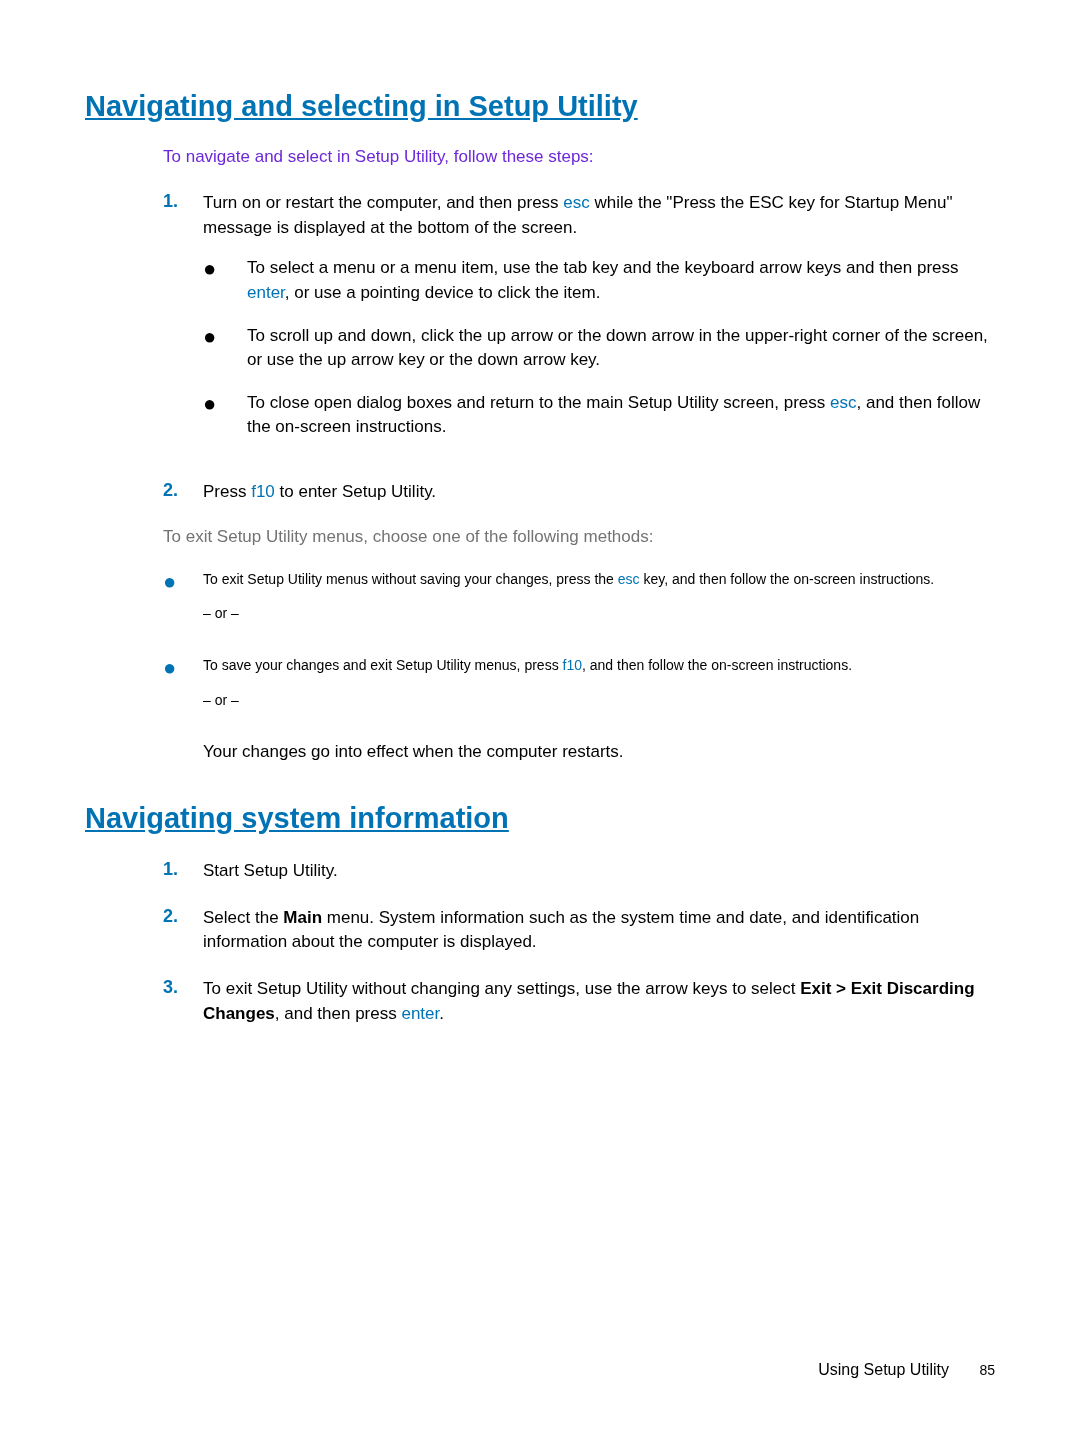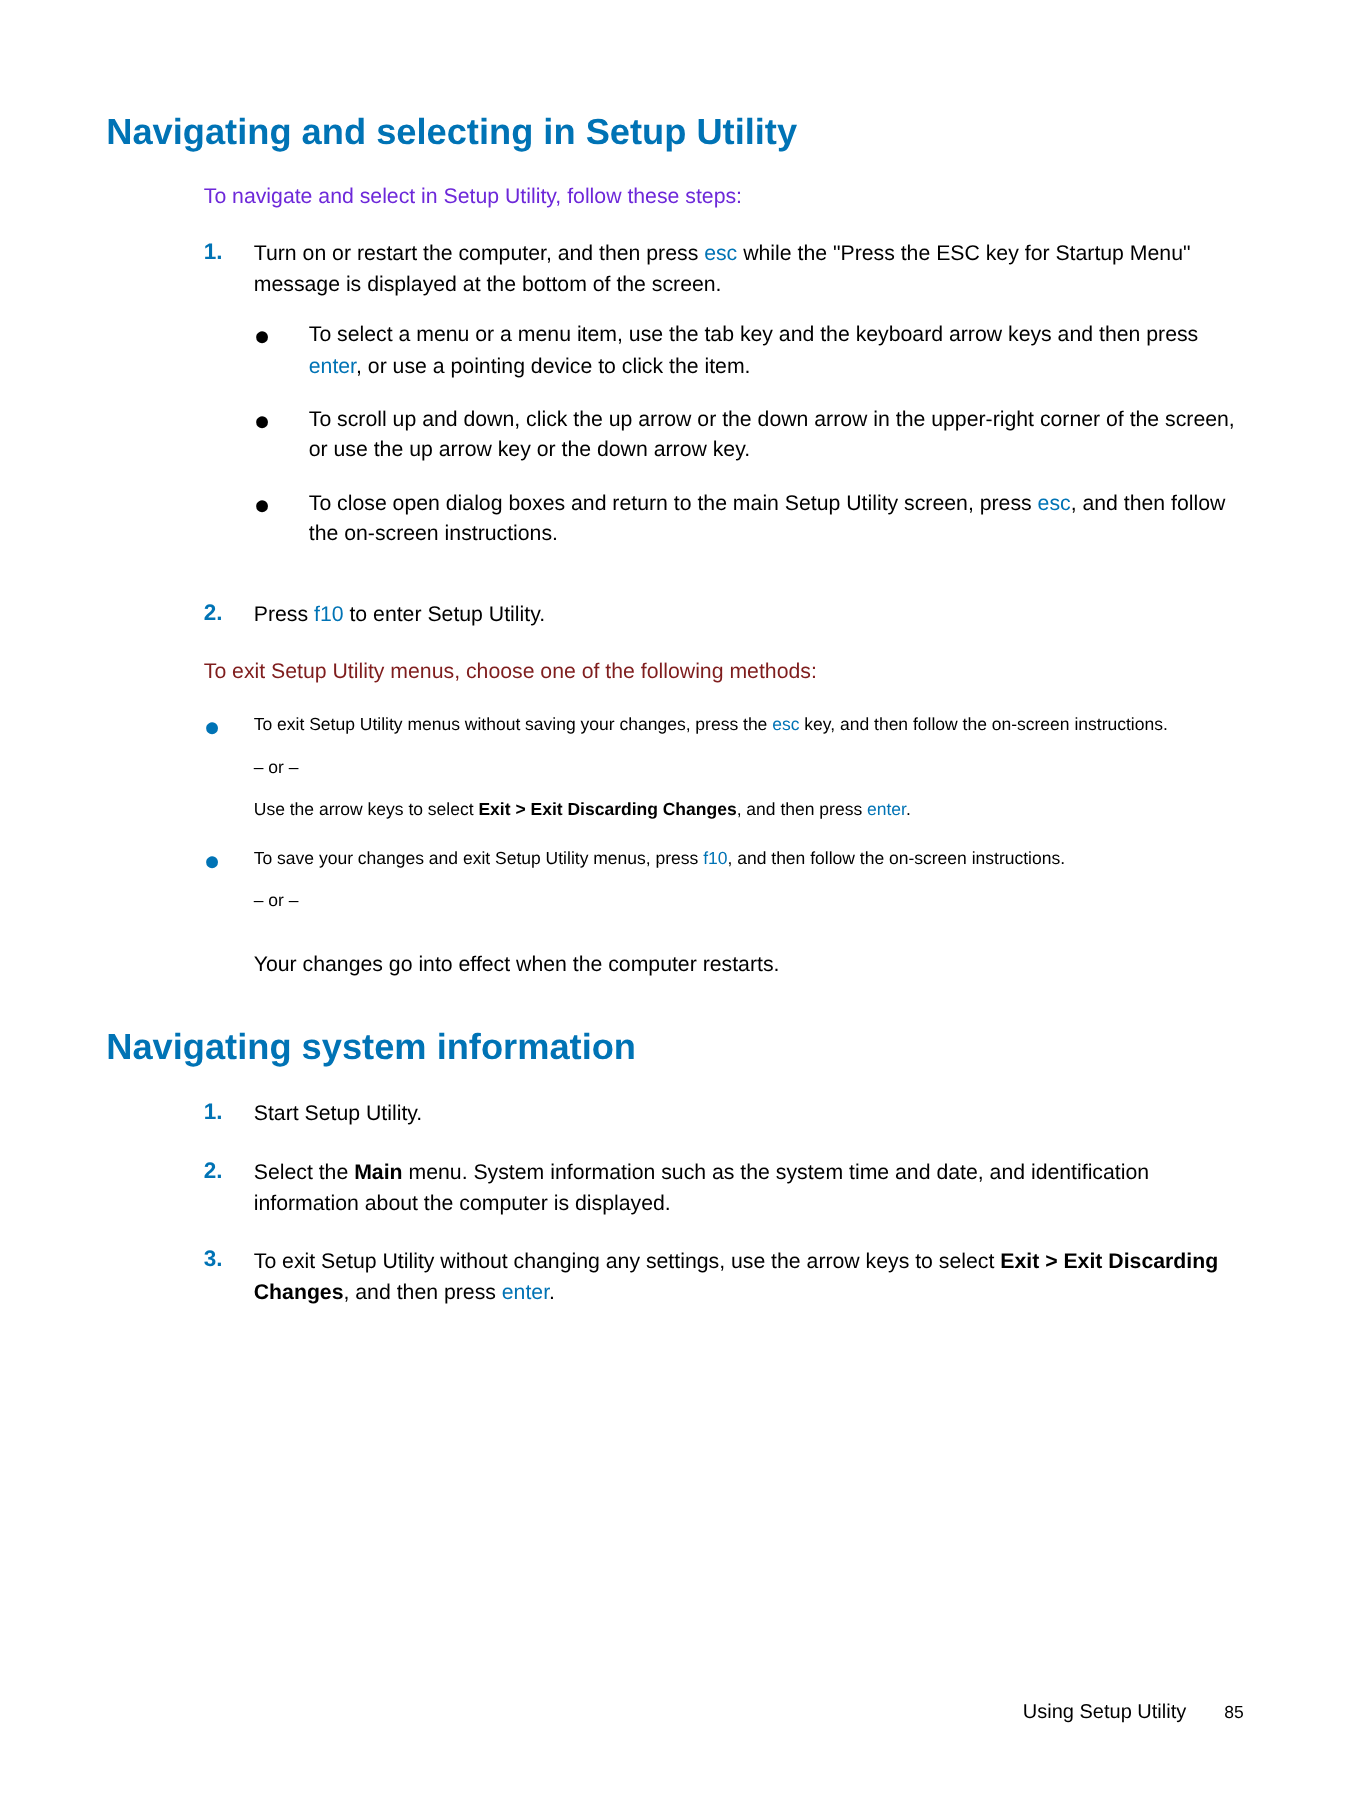--- a/index.html
+++ b/index.html
@@ -14,20 +14,21 @@
       font-family: Arial, Helvetica, sans-serif;
       position: relative;
       padding: 90px 85px 60px 85px;
     }
     h2 {
       color: #0073b5;
       font-family: Arial, Helvetica, sans-serif;
       font-size: 29px;
       font-weight: bold;
       margin-bottom: 24px;
+      text-decoration: underline;
     }
     .intro {
       margin-left: 78px;
       font-size: 17px;
       color: #6d28d9;
       margin-bottom: 24px;
     }
     .ol {
       margin-left: 78px;
     }
@@ -68,21 +69,21 @@
       color: #000;
       line-height: 1.45;
       flex: 1;
     }
     .key {
       color: #0073b5;
     }
     .exit-intro {
       margin-left: 78px;
       font-size: 17px;
-      color: #7f1d1d;
+      color: #737373;
       margin-bottom: 22px;
     }
     .top-ul {
       margin-left: 78px;
     }
     .top-ul-item {
       display: flex;
       margin-bottom: 18px;
     }
     .top-bullet {
@@ -168,23 +169,20 @@
 
 <p class="exit-intro">To exit Setup Utility menus, choose one of the following methods:</p>
 
 <div class="top-ul">
 
   <div class="top-ul-item">
     <div class="top-bullet">●</div>
     <div class="top-ul-body">
       <span>To exit Setup Utility menus without saving your changes, press the </span><span class="key">esc</span><span> key, and then follow the on-screen instructions.</span>
       <div class="or">– or –</div>
-      <div>
-        <span>Use the arrow keys to select </span><b>Exit &gt; Exit Discarding Changes</b><span>, and then press </span><span class="key">enter</span><span>.</span>
-      </div>
     </div>
   </div>
 
   <div class="top-ul-item">
     <div class="top-bullet">●</div>
     <div class="top-ul-body">
       <span>To save your changes and exit Setup Utility menus, press </span><span class="key">f10</span><span>, and then follow the on-screen instructions.</span>
       <div class="or">– or –</div>
     </div>
   </div>

